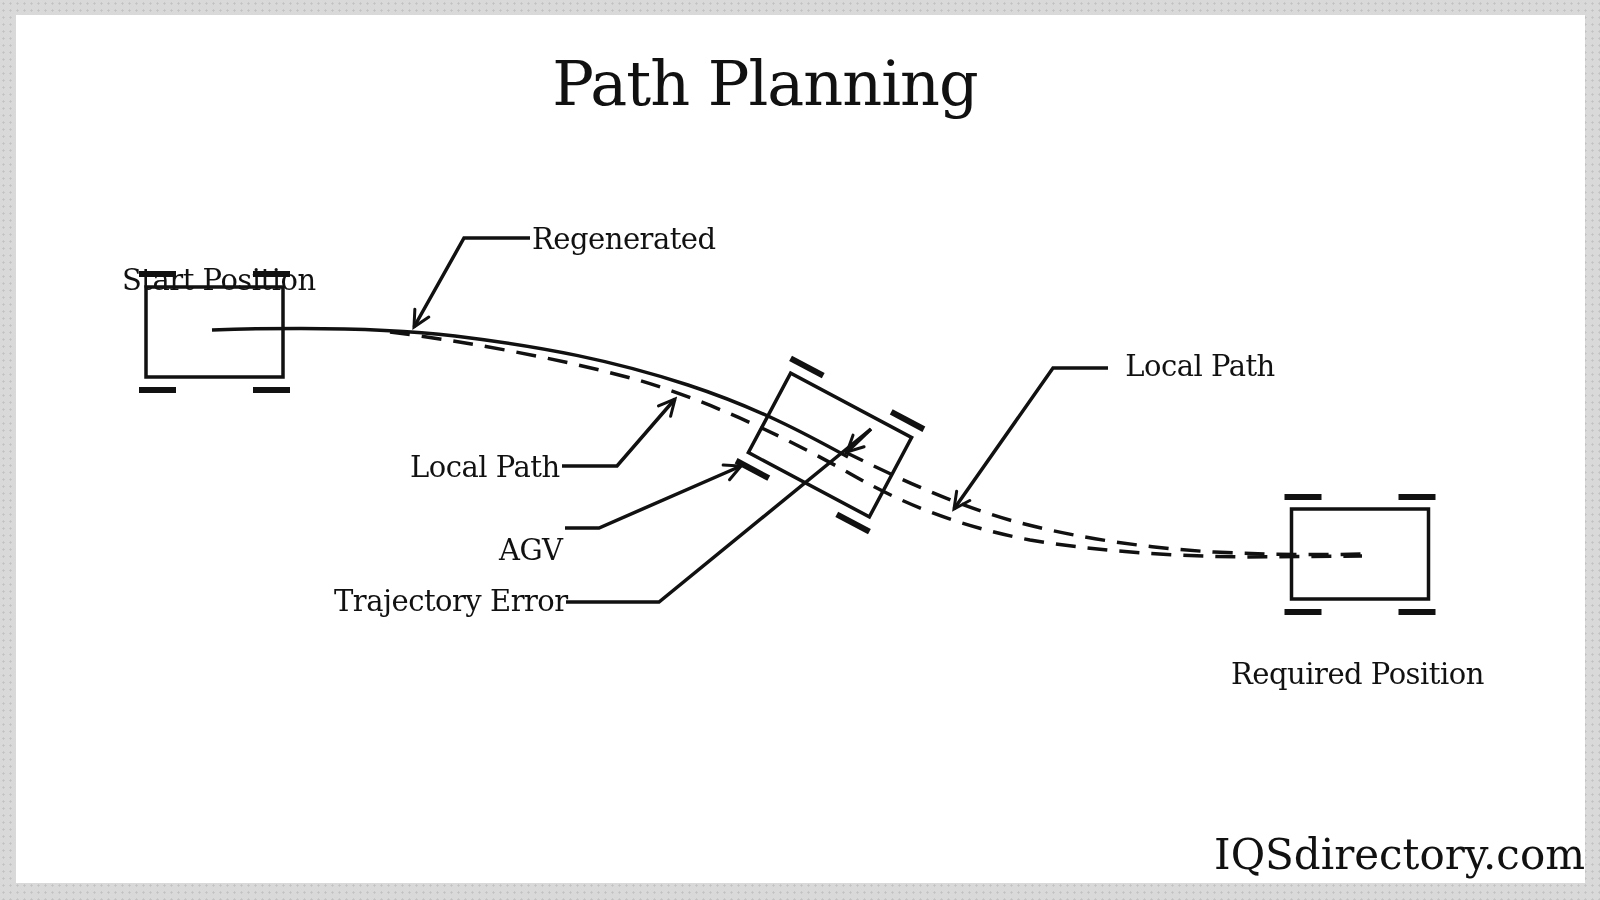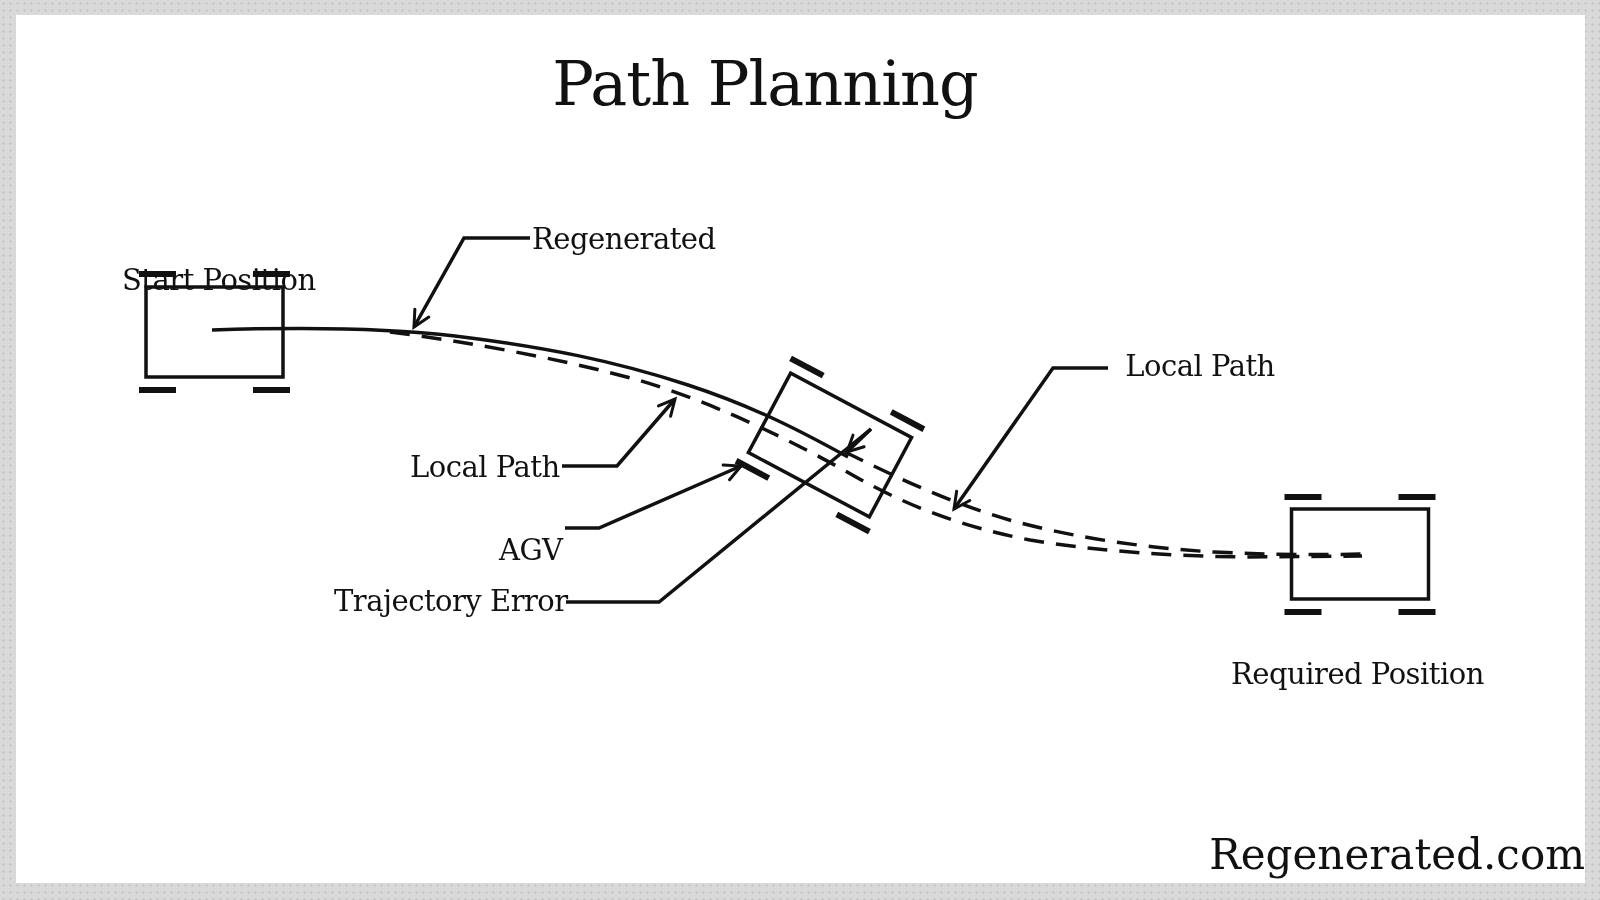--- a/index.html
+++ b/index.html
@@ -131,13 +131,13 @@
 <div class="lbl pos-localpath">Local Path</div>
 <div class="lbl pos-agv">AGV</div>
 <div class="lbl pos-trajerror">Trajectory Error</div>
 
 <div class="regen">
   <div>Local Path</div>
 </div>
 
 <div class="lbl pos-required">Required Position</div>
 
-<div class="watermark">Regenerated.com</div>
+<div class="watermark">IQSdirectory.com</div>
 
 </body></html>

